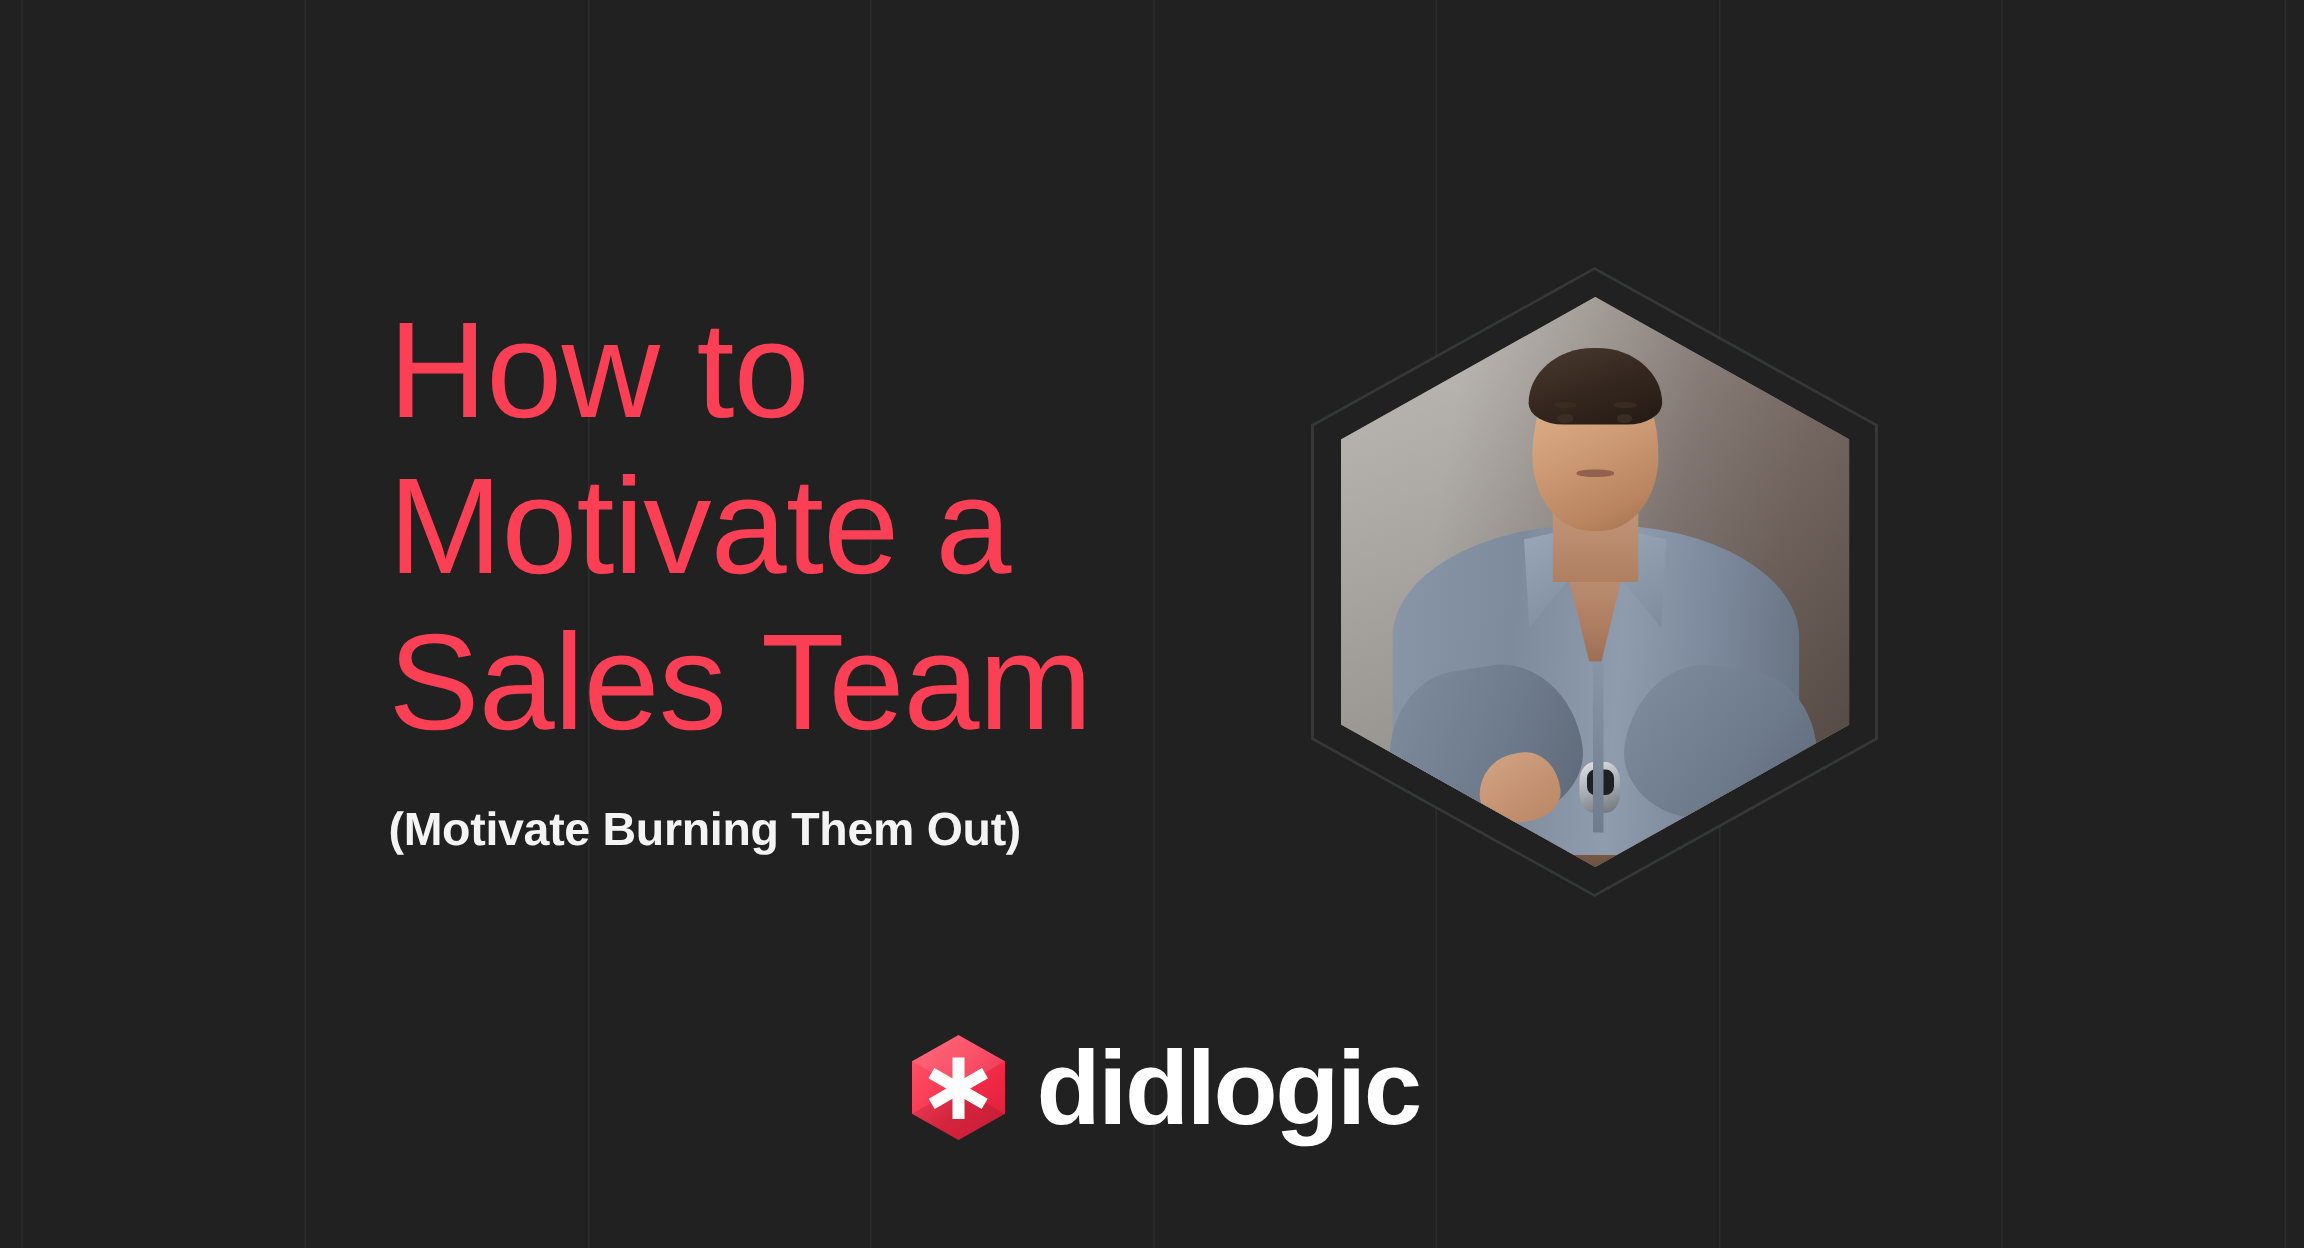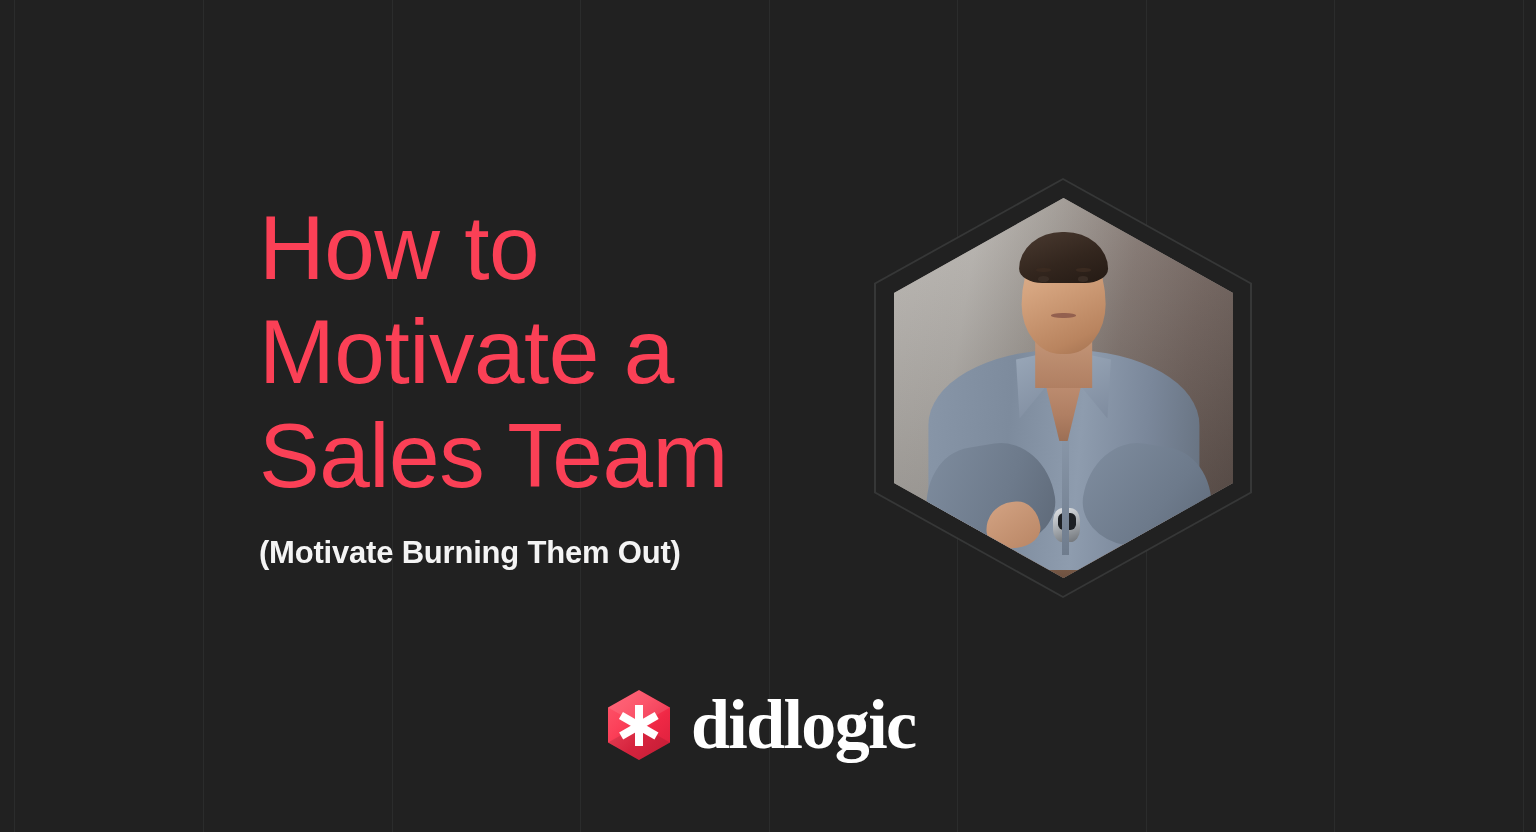--- a/index.html
+++ b/index.html
@@ -233,21 +233,20 @@
   }
 
   
   #logo-lockup {
     position:absolute;
     left:608px;
     top:690px;
     display:flex;
     align-items:center;
     gap:21px;
-    font-family:Liberation Serif, serif;
   }
   #logo-mark {
     position:relative;
     width:62px; height:70px;
     flex:0 0 auto;
   }
   #logo-hex {
     position:absolute; inset:0;
     clip-path: polygon(50% 0%, 100% 25%, 100% 75%, 50% 100%, 0% 75%, 0% 25%);
     background:

